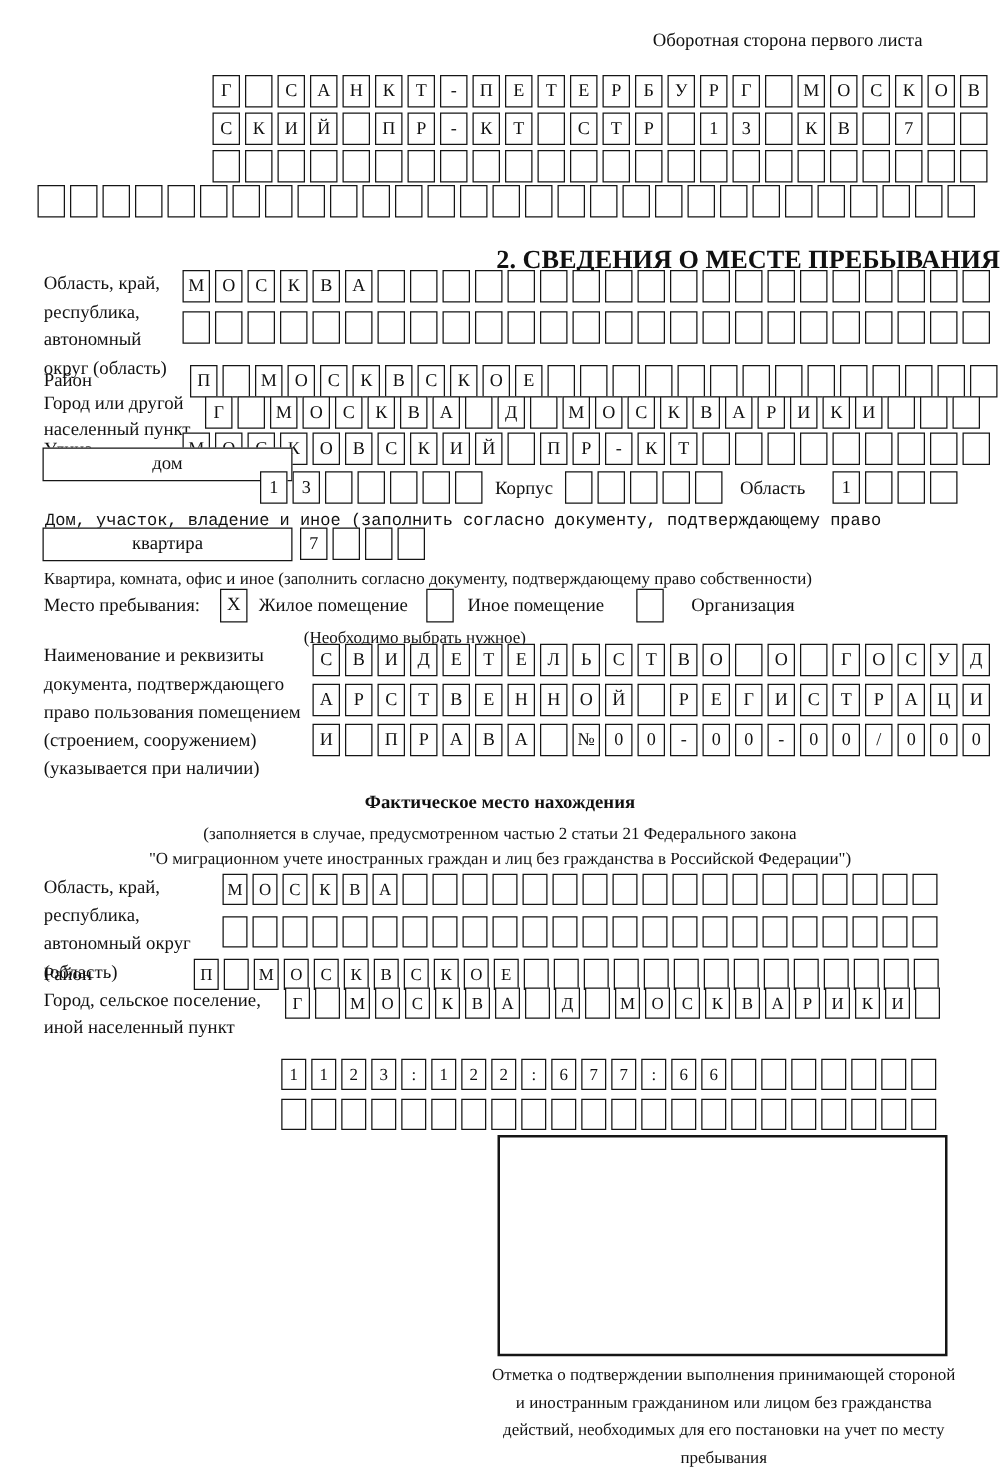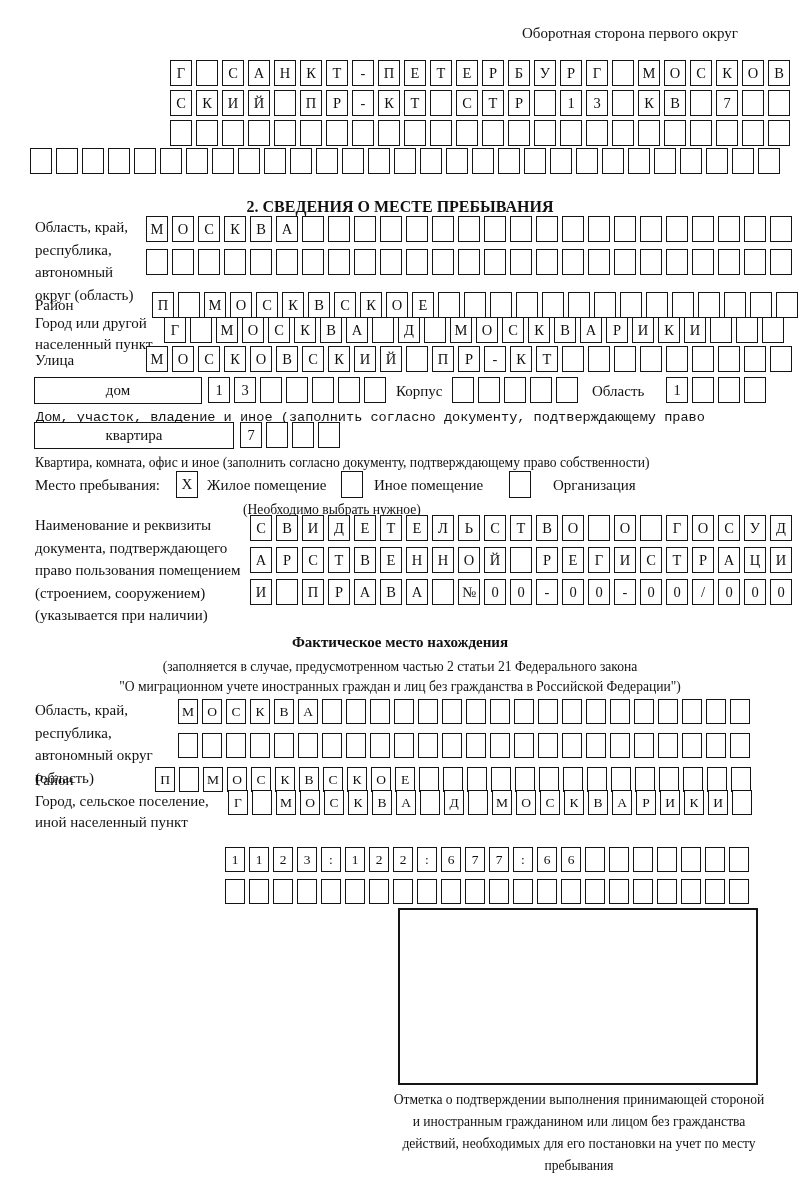--- a/index.html
+++ b/index.html
@@ -18,21 +18,21 @@
         display:flex;align-items:center;justify-content:center;font-size:15px;background:#fff;}
   .chk{position:absolute;box-sizing:border-box;border:1.6px solid #151515;width:22px;height:27px;
         display:flex;align-items:center;justify-content:center;font-size:15px;background:#fff;}
   .stampbox{position:absolute;box-sizing:border-box;border:2px solid #151515;background:#fff;}
 </style>
 </head>
 <body>
 
 <div id="form">
 
-  <div class="abs lbl" style="left:0;right:62px;top:22px;text-align:right;">Оборотная сторона первого округ</div>
+  <div class="abs lbl" style="left:0;right:62px;top:22px;text-align:right;">Оборотная сторона первого листа</div>
 
   <div class="cells" style="left:170px;top:60px;">
       <span class="cell">Г</span>
       <span class="cell"></span>
       <span class="cell">С</span>
       <span class="cell">А</span>
       <span class="cell">Н</span>
       <span class="cell">К</span>
       <span class="cell">Т</span>
       <span class="cell">-</span>
@@ -130,21 +130,21 @@
       <span class="cell"></span>
       <span class="cell"></span>
       <span class="cell"></span>
       <span class="cell"></span>
       <span class="cell"></span>
       <span class="cell"></span>
       <span class="cell"></span>
       <span class="cell"></span>
     </div>
 
-  <div class="abs lbl bold center" style="left:0;width:800px;top:196px;font-size:16px;">2. СВЕДЕНИЯ О МЕСТЕ ПРЕБЫВАНИЯ</div>
+  <div class="abs lbl bold center" style="left:0;width:800px;top:196px;font-size:21px;text-align:right;">2. СВЕДЕНИЯ О МЕСТЕ ПРЕБЫВАНИЯ</div>
 
   <div class="abs lbl" style="left:35px;top:216px;width:114px;">Область, край, республика, автономный округ (область)</div>
   <div class="cells" style="left:146px;top:216px;">
       <span class="cell">М</span>
       <span class="cell">О</span>
       <span class="cell">С</span>
       <span class="cell">К</span>
       <span class="cell">В</span>
       <span class="cell">А</span>
       <span class="cell"></span>
@@ -274,21 +274,21 @@
       <span class="cell"></span>
       <span class="cell"></span>
       <span class="cell"></span>
       <span class="cell"></span>
       <span class="cell"></span>
       <span class="cell"></span>
       <span class="cell"></span>
       <span class="cell"></span>
     </div>
 
-  <div class="widebox" style="left:34px;top:377px;width:168px;">дом</div>
+  <div class="widebox" style="left:34px;top:358px;width:200px;">дом</div>
   <div class="cells" style="left:208px;top:377px;">
       <span class="cell">1</span>
       <span class="cell">3</span>
       <span class="cell"></span>
       <span class="cell"></span>
       <span class="cell"></span>
       <span class="cell"></span>
       <span class="cell"></span>
     </div>
   <div class="abs lbl" style="left:396px;top:380px;">Корпус</div>

